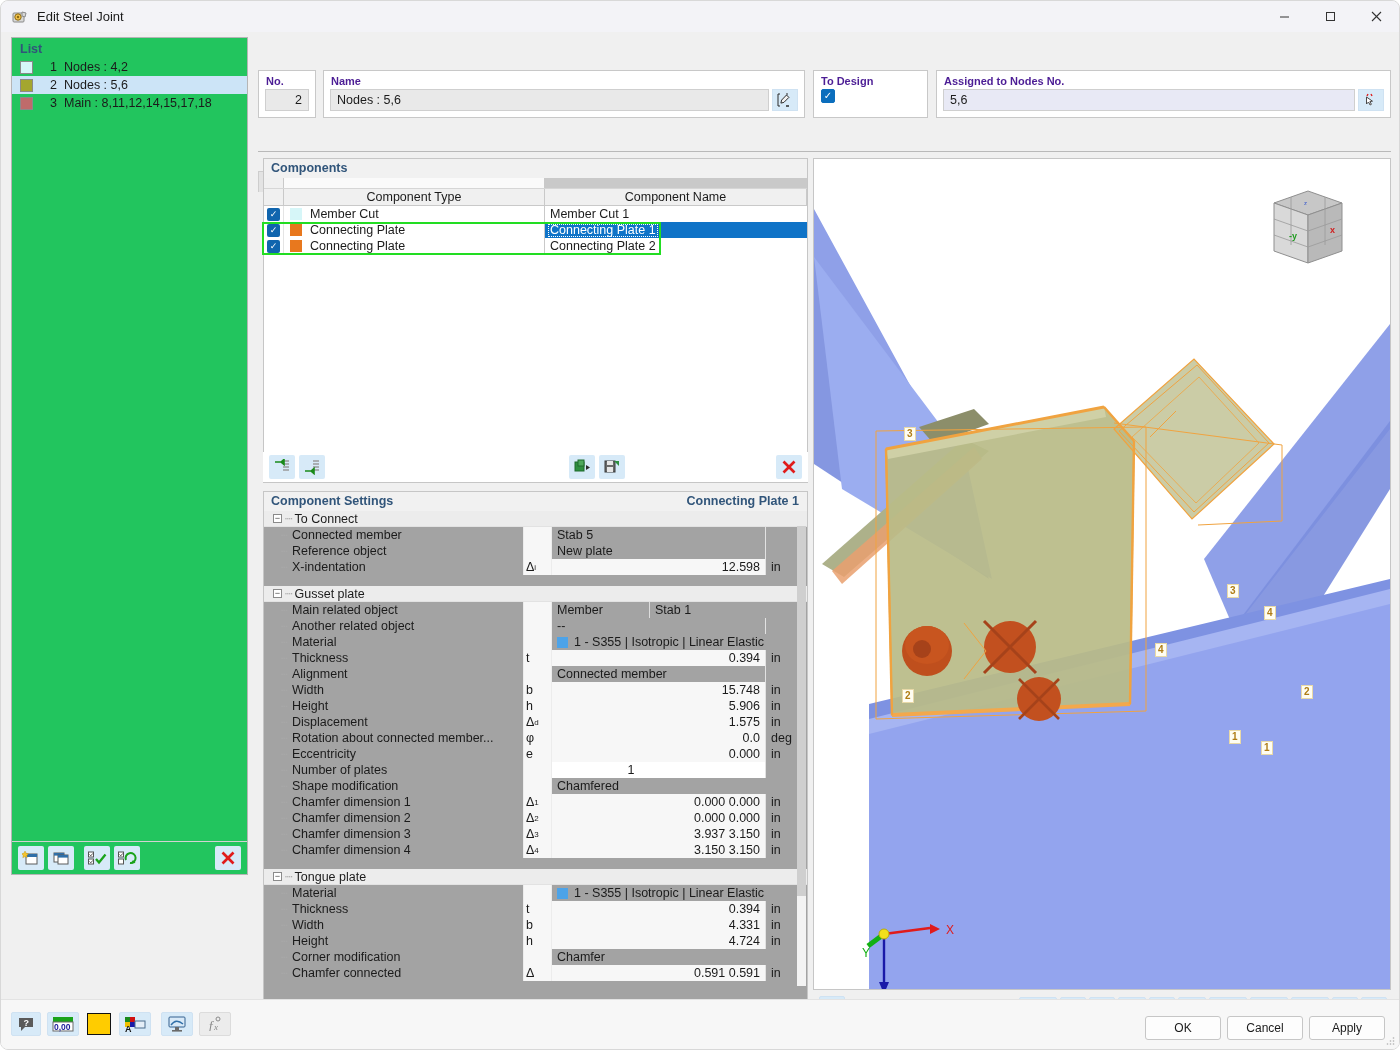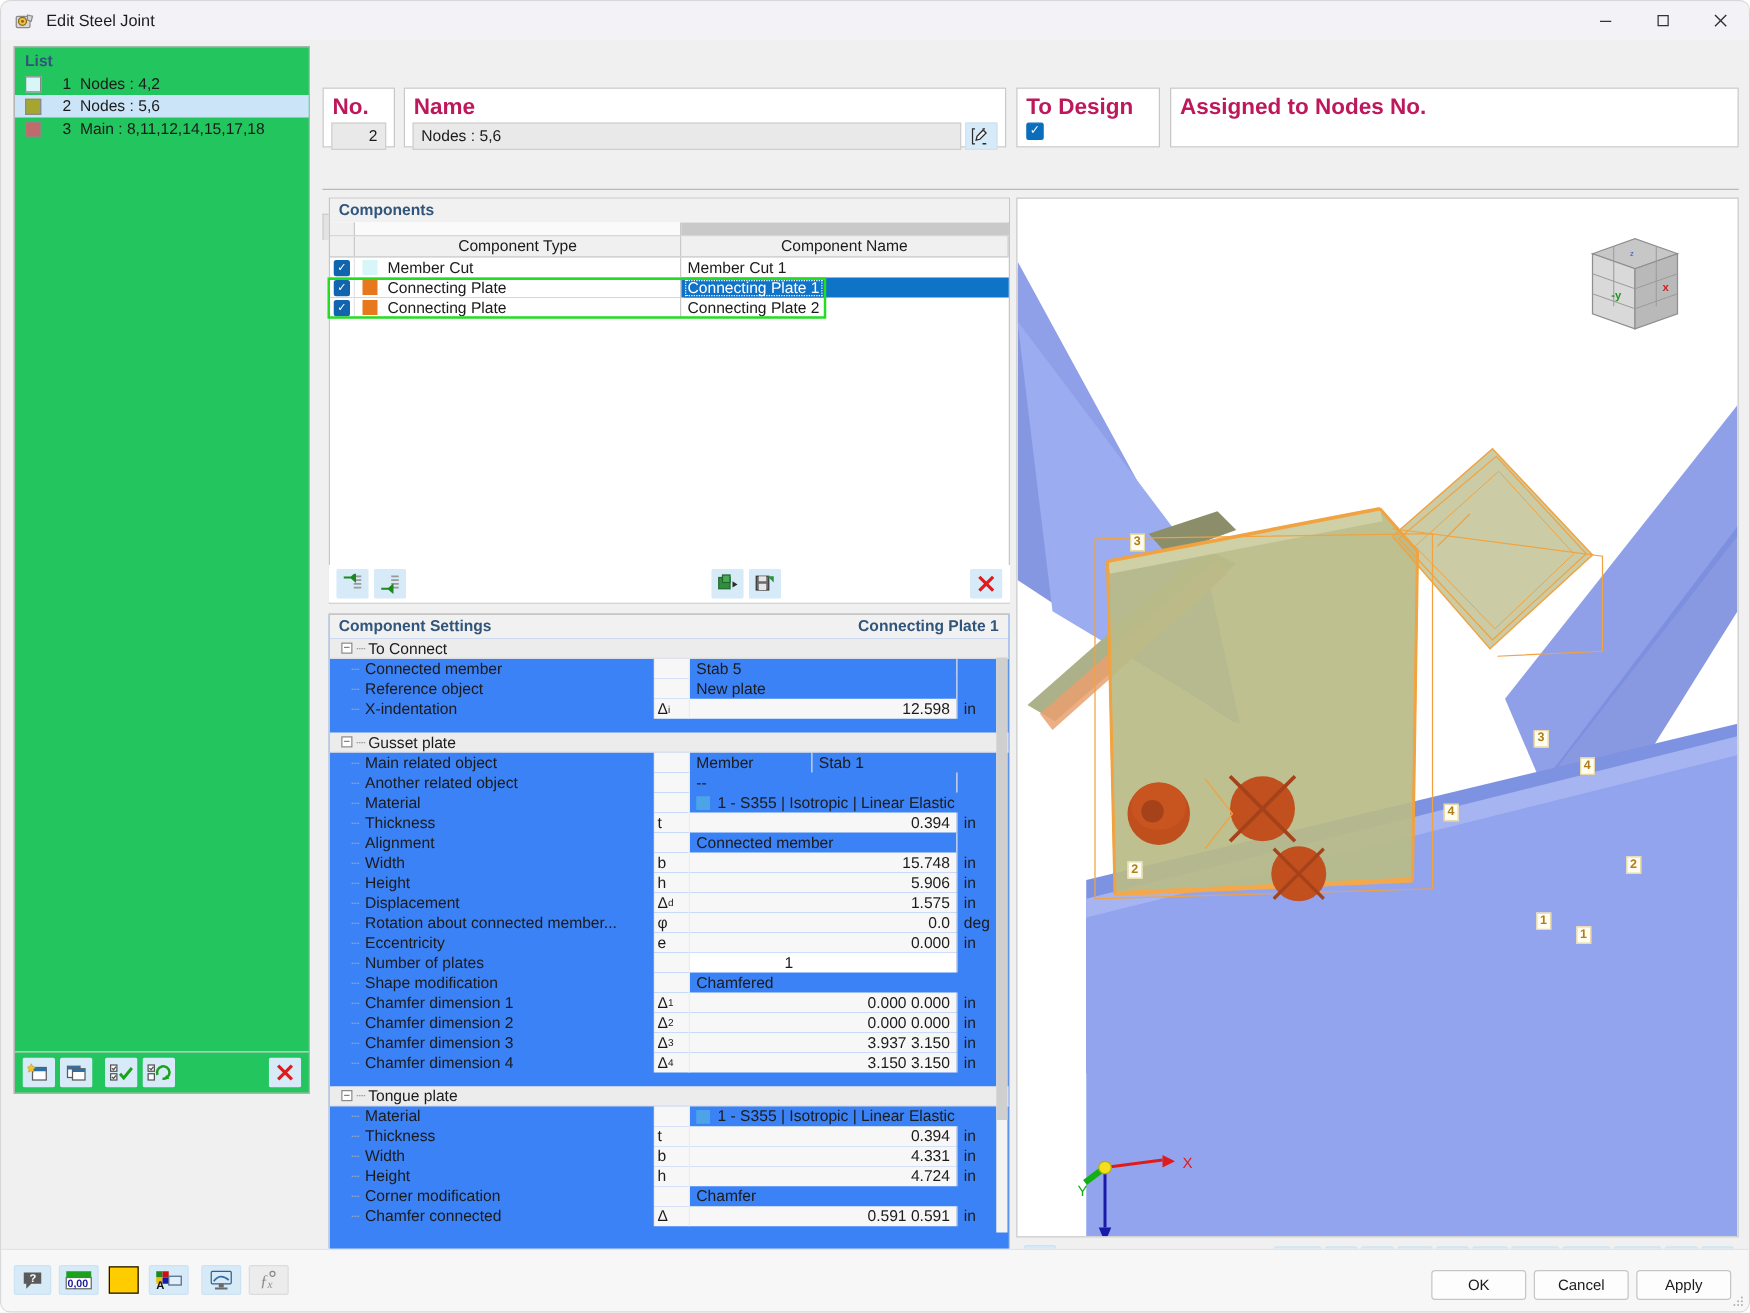--- a/index.html
+++ b/index.html
@@ -34,21 +34,21 @@
   .list-no { width:14px; text-align:right; margin-right:7px; }
   #listpanel .lp-toolbar {
     position:absolute; left:0; right:0; bottom:0; height:33px;
     border-top:1px solid #d2d2d2; display:flex; align-items:center; padding:0 6px; gap:4px;
   }
   .tbtn { width:26px; height:24px; display:flex; align-items:center; justify-content:center; border:1px solid transparent; border-radius:2px;}
   .tbtn.lt { background:#d7eaf8; }
 
   
   .fieldbox { position:absolute; background:#ffffff; border:1px solid #c8c8c8; }
-  .fieldbox .flabel { font-weight:bold; color:#be185d; padding:4px 7px 2px 7px; font-size:18px;}
+  .fieldbox .flabel { font-weight:bold; color:#4c1d95; padding:4px 7px 2px 7px; font-size:11px;}
   .finput {
     margin:0 6px 6px 6px; height:22px; background:#e9e9e9; border:1px solid #cfcfcf;
     display:flex; align-items:center; padding:0 6px; font-size:12.5px;
   }
   .finput.lav { background:#e8e9f5; }
   .finput.num { justify-content:flex-end; }
 
   #no-box { left:257px; top:38px; width:58px; height:48px; }
   #name-box { left:322px; top:38px; width:482px; height:48px; }
   #todesign-box { left:812px; top:38px; width:115px; height:48px; }
@@ -80,21 +80,21 @@
   .minichk { width:13px; height:13px; background:#1065ae; border-radius:2px; color:#fff; font-size:9px; display:flex; align-items:center; justify-content:center;}
   .csw { width:12px; height:12px; margin-right:8px; }
   .rowsel { background:#0f73c7; color:#fff; }
   .namecell-sel { background:#0f73c7; color:#fff; outline:1px dotted #fff; outline-offset:-2px; display:inline-flex; align-items:center; padding:0 3px; height:15px;}
 
   #greenbox { position:absolute; left:261px; top:190px; width:399px; height:33px; border:2px solid #22dd22; pointer-events:none; z-index:5;}
 
   #comp-toolbar { position:absolute; left:262px; top:420px; width:545px; height:30px; background:#fff; display:flex; align-items:center; padding:0 6px; }
 
   
-  #set-panel { position:absolute; left:262px; top:459px; width:545px; height:533px; background:#3b82f6; border:1px solid #c6c6c6; overflow:hidden;}
+  #set-panel { position:absolute; left:262px; top:459px; width:545px; height:533px; background:#a3a3a3; border:1px solid #c6c6c6; overflow:hidden;}
   .grp { height:16px; background:#ececec; display:flex; align-items:center; font-size:12.5px; border-bottom:1px solid #e2e2e2;}
   .grp .exp { width:9px; height:9px; border:1px solid #8a8a8a; background:#fff; margin-left:9px; margin-right:3px;
               display:flex; align-items:center; justify-content:center; font-size:9px; line-height:1; color:#444;}
   .grp .dots { color:#9a9a9a; margin-right:3px; letter-spacing:-1px;}
   .prow { display:flex; height:16px; font-size:12.5px; align-items:stretch;}
   .prow .pname { width:260px; display:flex; align-items:center; padding-left:28px; position:relative; border-right:1px solid #ececec;}
   .prow .pname::before { content:"┄"; position:absolute; left:17px; color:#a9a9a9; font-size:11px;}
   .prow .psym { width:28px; display:flex; align-items:center; justify-content:flex-start; padding-left:2px; background:#f7f7f7; border-right:1px solid #ececec;}
   .prow .pval { flex:1; display:flex; align-items:center; padding-left:5px;}
   .prow .pval.num { justify-content:flex-end; padding-right:5px; background:#f7f7f7;}
@@ -245,20 +245,29 @@
 
     <div class="fieldbox" id="todesign-box">
       <div class="flabel">To Design</div>
       <div style="margin:0 6px 6px 7px;">
         <div class="chk">✓</div>
       </div>
     </div>
 
     <div class="fieldbox" id="assigned-box">
       <div class="flabel">Assigned to Nodes No.</div>
+      <div style="display:flex; align-items:center; margin:0 6px 6px 6px; gap:3px;">
+        <div class="finput lav" style="margin:0; flex:1;">5,6</div>
+        <div class="iconbtn-sm">
+          <svg width="16" height="14" viewBox="0 0 16 14">
+            <path d="M5 1 l-1 2 M8 1 l1 2" stroke="#d22" stroke-width="1.4"></path>
+            <path d="M3.5 4 l0 7 2-2 1.6 3 1.3-.7 -1.5-2.8 2.6-.3z" fill="#fff" stroke="#4a4a4a" stroke-width="1"></path>
+          </svg>
+        </div>
+      </div>
     </div>
 
     <div id="tabstrip">
       <div class="tab">Main</div>
       <div class="tab">Members</div>
       <div class="tab active">Components</div>
       <div class="tab">Plausibility Check</div>
     </div>
 
     <div id="comp-panel">

